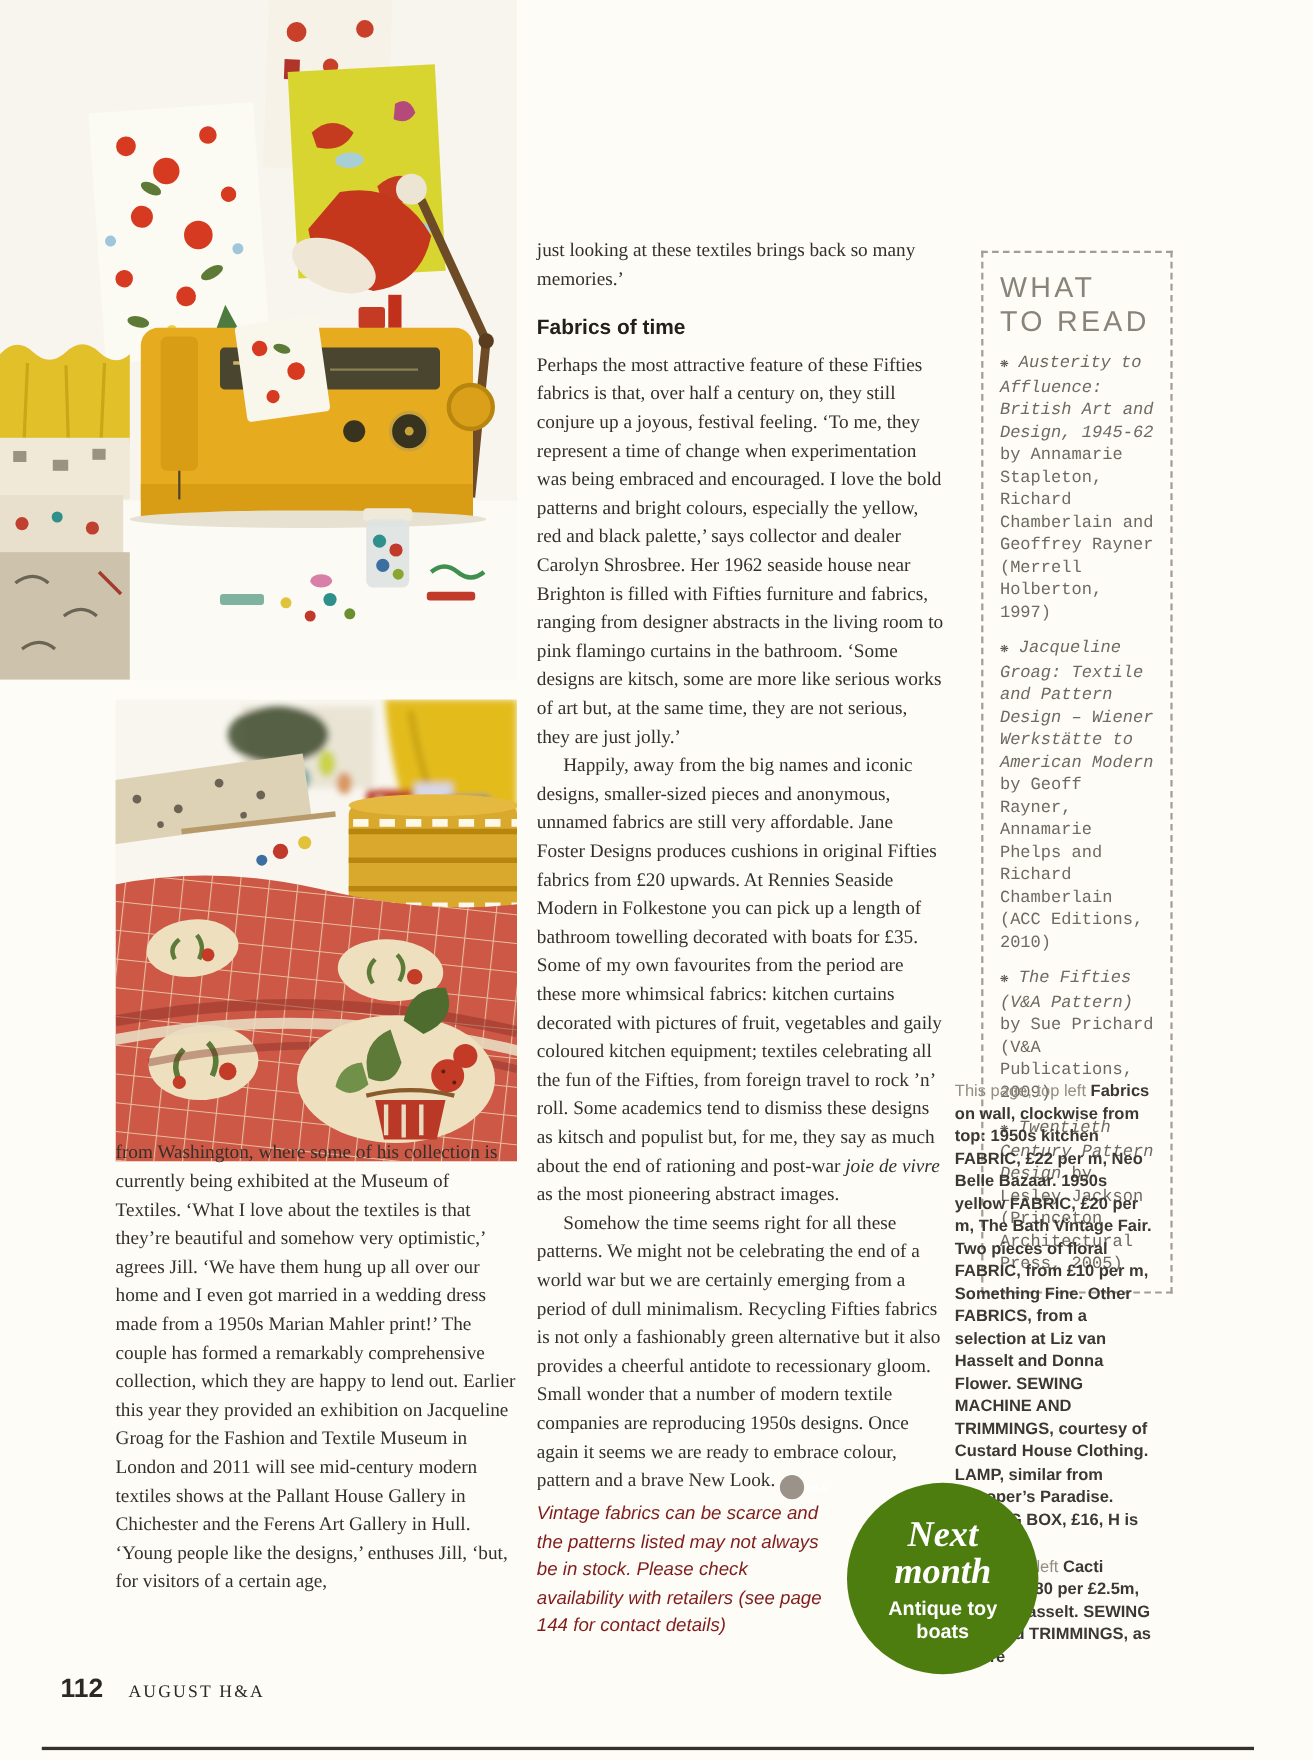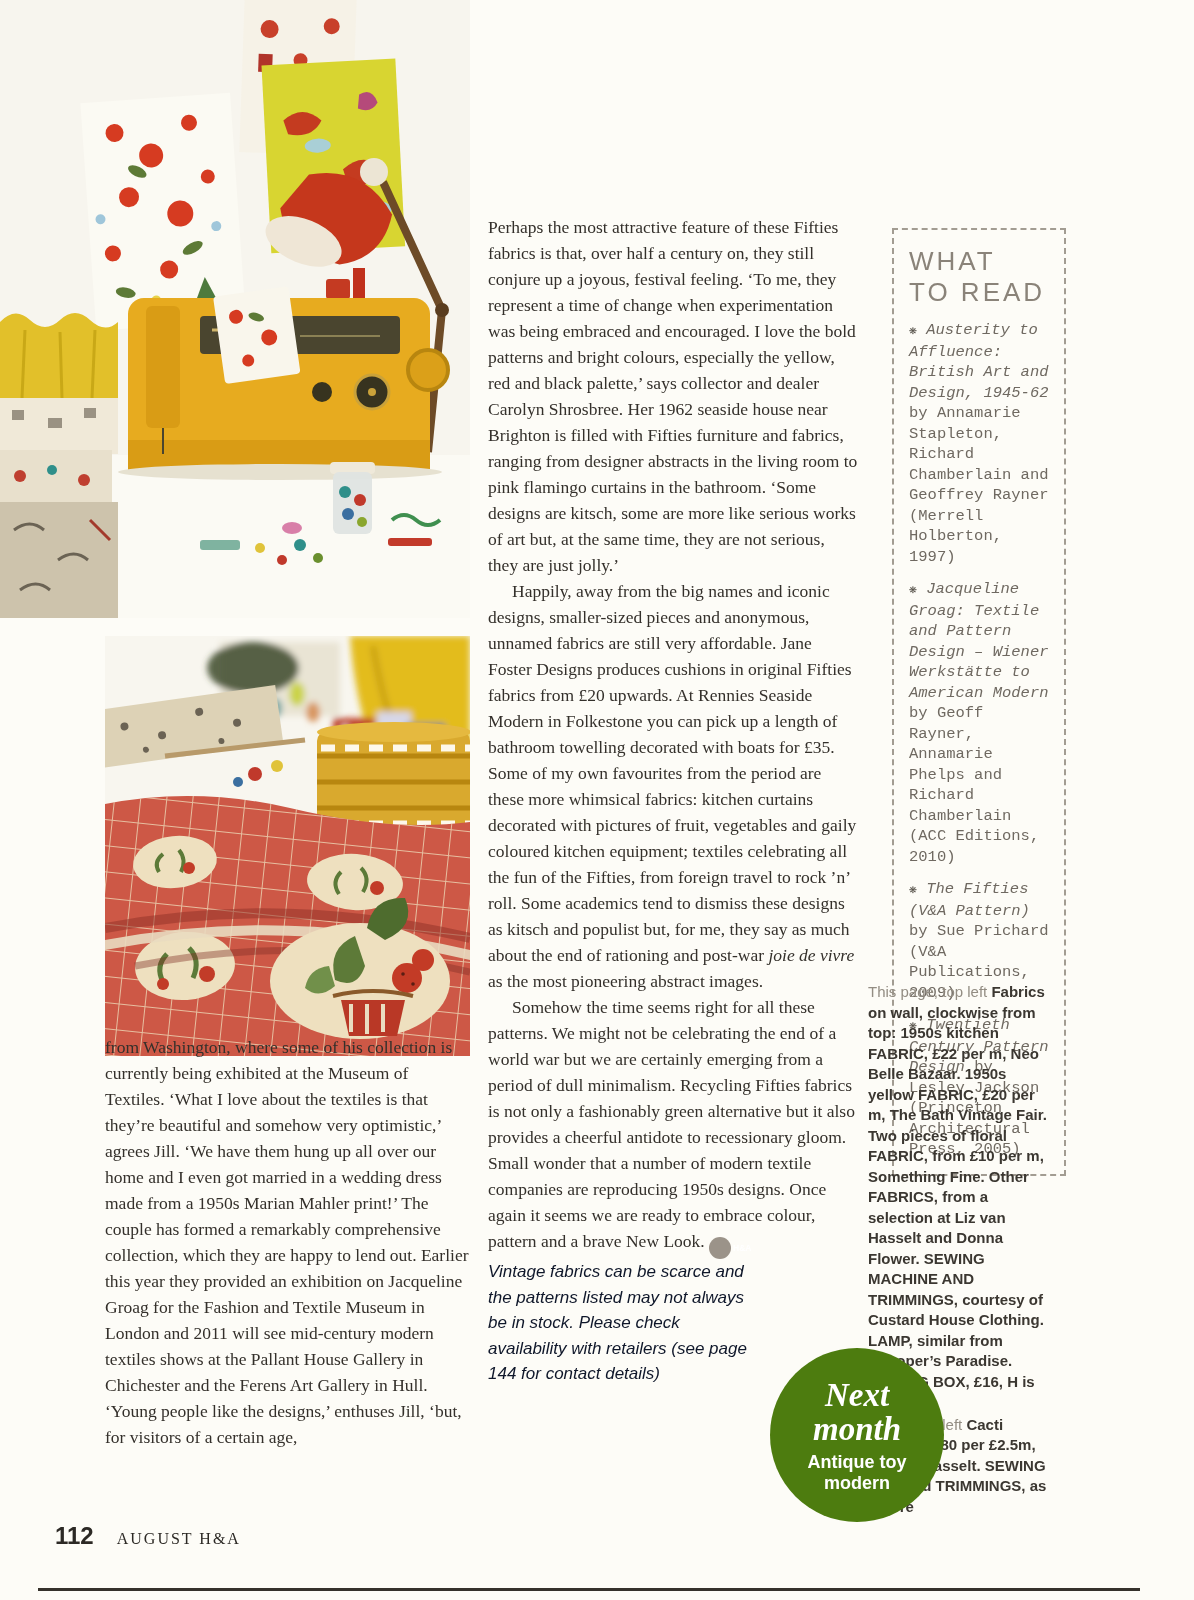--- a/index.html
+++ b/index.html
@@ -16,21 +16,21 @@
   .col-left{position:absolute; left:105px; top:1034px; width:366px;}
   .col-mid{position:absolute; left:488px; top:214px; width:370px;}
   .col-mid p{margin:0;}
   .col-mid h3{
     font-family:"Liberation Sans", sans-serif; font-size:19px; color:#23201c;
     margin:22px 0 8px 0; font-weight:700;
   }
   .indent{text-indent:24px;}
   .note{
     font-family:"Liberation Sans", sans-serif; font-style:italic;
-    font-size:17px; line-height:25.5px; color:#0f172a; width:268px; margin:4px 0 0 0;
+    font-size:17px; line-height:25.5px; color:#7f1d1d; width:268px; margin:4px 0 0 0;
   }
   .hna-badge{
     display:inline-block; width:22px; height:22px; border-radius:50%;
     background:#9b9389; color:#fff; font-family:"Liberation Sans", sans-serif;
     font-size:8.5px; font-weight:700; font-style:normal; text-align:center; line-height:22px;
     vertical-align:-4px; letter-spacing:0;
   }
   
   .readbox{
     position:absolute; left:892px; top:228px; width:174px;
@@ -281,20 +281,22 @@
         <path d="M228 360 q40 -10 80 0" stroke="#8a5a2a" stroke-width="4" fill="none"></path>
       </g>
     </g>
   </svg>
 
   <div class="col-left">
     <p class="serif">from Washington, where some of his collection is currently being exhibited at the Museum of Textiles. ‘What I love about the textiles is that they’re beautiful and somehow very optimistic,’ agrees Jill. ‘We have them hung up all over our home and I even got married in a wedding dress made from a 1950s Marian Mahler print!’ The couple has formed a remarkably comprehensive collection, which they are happy to lend out. Earlier this year they provided an exhibition on Jacqueline Groag for the Fashion and Textile Museum in London and 2011 will see mid-century modern textiles shows at the Pallant House Gallery in Chichester and the Ferens Art Gallery in Hull. ‘Young people like the designs,’ enthuses Jill, ‘but, for visitors of a certain age,</p>
   </div>
 
   <div class="col-mid">
+    <p class="serif">just looking at these textiles brings back so many memories.’</p>
+    <h3>Fabrics of time</h3>
     <p class="serif">Perhaps the most attractive feature of these Fifties fabrics is that, over half a century on, they still conjure up a joyous, festival feeling. ‘To me, they represent a time of change when experimentation was being embraced and encouraged. I love the bold patterns and bright colours, especially the yellow, red and black palette,’ says collector and dealer Carolyn Shrosbree. Her 1962 seaside house near Brighton is filled with Fifties furniture and fabrics, ranging from designer abstracts in the living room to pink flamingo curtains in the bathroom. ‘Some designs are kitsch, some are more like serious works of art but, at the same time, they are not serious, they are just jolly.’</p>
     <p class="serif indent"><span>Happily, away from the big names and iconic designs, smaller-sized pieces and anonymous, unnamed fabrics are still very affordable. Jane Foster Designs produces cushions in original Fifties fabrics from £20 upwards. At Rennies Seaside Modern in Folkestone you can pick up a length of bathroom towelling decorated with boats for £35. Some of my own favourites from the period are these more whimsical fabrics: kitchen curtains decorated with pictures of fruit, vegetables and gaily coloured kitchen equipment; textiles celebrating all the fun of the Fifties, from foreign travel to rock ’n’ roll. Some academics tend to dismiss these designs as kitsch and populist but, for me, they say as much about the end of rationing and post-war </span><span style="font-style: italic;">joie de vivre</span><span> as the most pioneering abstract images.</span></p>
     <p class="serif indent"><span>Somehow the time seems right for all these patterns. We might not be celebrating the end of a world war but we are certainly emerging from a period of dull minimalism. Recycling Fifties fabrics is not only a fashionably green alternative but it also provides a cheerful antidote to recessionary gloom. Small wonder that a number of modern textile companies are reproducing 1950s designs. Once again it seems we are ready to embrace colour, pattern and a brave New Look.</span> <span class="hna-badge">H&amp;A</span></p>
     <p class="note">Vintage fabrics can be scarce and the patterns listed may not always be in stock. Please check availability with retailers (see page 144 for contact details)</p>
   </div>
 
   <div class="readbox">
     <div class="readbox-title">
       <span>WHAT</span><br>
       <span>TO READ</span>
@@ -324,21 +326,21 @@
   <div class="captions">
     <p><span class="cap-intro">This page, top left </span><span>Fabrics on wall, clockwise from top: 1950s kitchen FABRIC, £22 per m, Neo Belle Bazaar. 1950s yellow FABRIC, £20 per m, The Bath Vintage Fair. Two pieces of floral FABRIC, from £10 per m, Something Fine. Other FABRICS, from a selection at Liz van Hasselt and Donna Flower. SEWING MACHINE AND TRIMMINGS, courtesy of Custard House Clothing. LAMP, similar from Snooper’s Paradise. SEWING BOX, £16, H is for Home</span></p>
     <p><span class="cap-intro">This page, left </span><span>Cacti FABRIC, £80 per £2.5m, Liz van Hasselt. SEWING BOX and TRIMMINGS, as before</span></p>
   </div>
 
   <div class="next-month">
     <div class="nm-script">
       <span>Next</span><br>
       <span>month</span>
     </div>
-    <div class="nm-sub">Antique toy modern</div>
+    <div class="nm-sub">Antique toy boats</div>
   </div>
 
   <div class="footer">
     <span class="pn">112</span><span class="mag">AUGUST H&amp;A</span>
   </div>
   <div class="footer-rule"></div>
 
 </div>
 
 </body></html>

